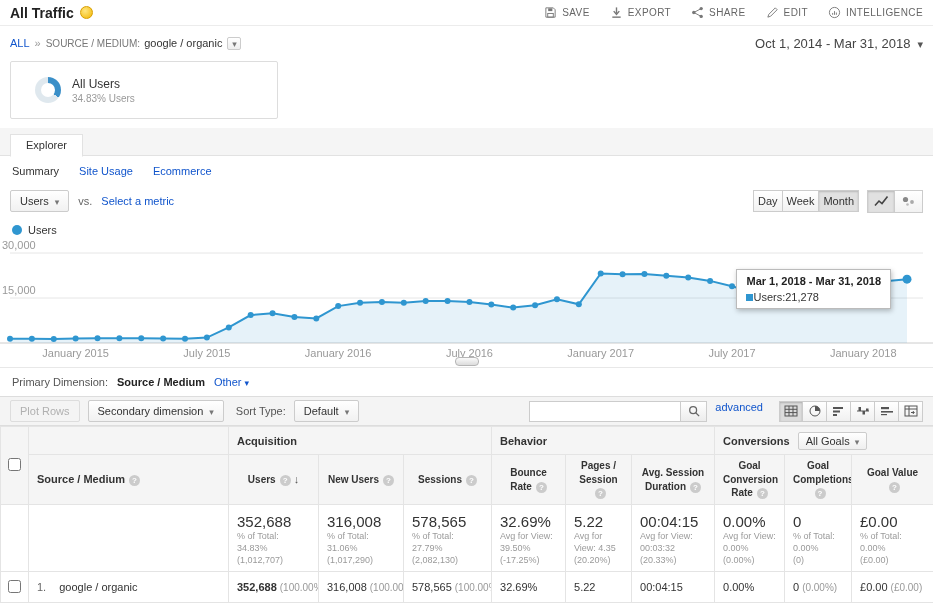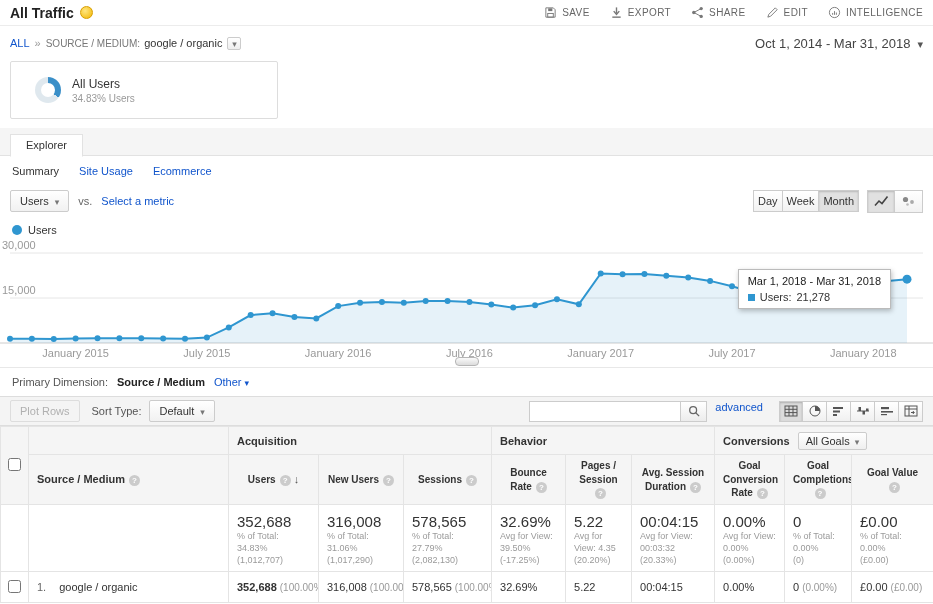--- a/index.html
+++ b/index.html
@@ -61,22 +61,22 @@
   .ctbtn{width:28px;height:23px;border:1px solid #ccc;display:flex;align-items:center;justify-content:center;background:linear-gradient(#fff,#f2f2f2);cursor:pointer}
   .ctbtn + .ctbtn{border-left:none}
   .ctbtn.active{background:#e1e1e1;box-shadow:inset 0 1px 2px rgba(0,0,0,.18)}
 
   
   .legend{display:flex;align-items:center;gap:6px;padding:5px 12px 2px;height:21px}
   .legend-dot{width:10px;height:10px;border-radius:50%;background:#2f96d0}
   .chart-wrap{position:relative;border-bottom:1px solid #e8e8e8}
   svg text{font-family:"Liberation Sans","DejaVu Sans",sans-serif}
   .tooltip{position:absolute;right:42px;top:30px;background:#fff;border:1px solid #bbb;box-shadow:1px 2px 5px rgba(0,0,0,.25);padding:5px 9px;z-index:5}
-  .tooltip-title{font-weight:normal;margin-bottom:4px;color:#222}
-  .tooltip-row{display:flex;align-items:center;gap:5px;color:#333}
+  .tooltip-title{font-weight:bold;margin-bottom:4px;color:#222}
+  .tooltip-row{display:flex;align-items:center;color:#333}
   .swatch{width:7px;height:7px;background:#2f96d0;flex:none}
   .scroll-handle{position:absolute;left:455px;bottom:1px;width:24px;height:9px;background:linear-gradient(#fafafa,#dcdcdc);border:1px solid #b5b5b5;border-radius:4px;cursor:ew-resize}
 
   
   .primary-dim{display:flex;align-items:flex-end;gap:9px;padding:8px 12px;height:28px}
   .pd-label{color:#555}
   .pd-selected{font-weight:bold;color:#222;cursor:pointer}
   .pd-other{display:flex;align-items:center;gap:3px;cursor:pointer}
 
   
@@ -316,20 +316,24 @@
     <span class="pd-label">Primary Dimension:</span>
     <span class="pd-selected">Source / Medium</span>
     <span class="pd-other link">
       <span>Other</span>
       <span class="caret blue"></span>
     </span>
   </div>
 
   <div class="toolbar">
     <span class="btn disabled">Plot Rows</span>
+    <span class="btn">
+      <span>Secondary dimension</span>
+      <span class="caret"></span>
+    </span>
     <span class="sort-label">Sort Type:</span>
     <span class="btn">
       <span>Default</span>
       <span class="caret"></span>
     </span>
     <div class="search">
       <input type="text" value="" style="">
       <span class="search-btn">
         <svg width="12" height="12" viewBox="0 0 14 14">
             <circle cx="6" cy="6" r="4" fill="none" stroke="#666" stroke-width="1.5"></circle>

